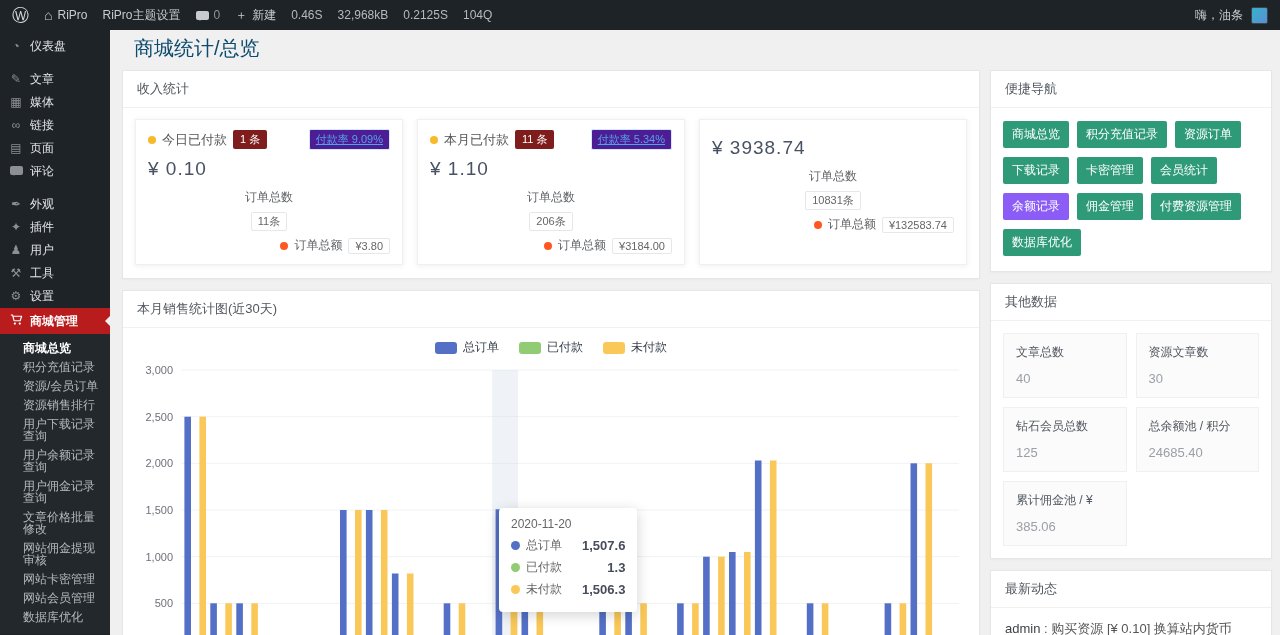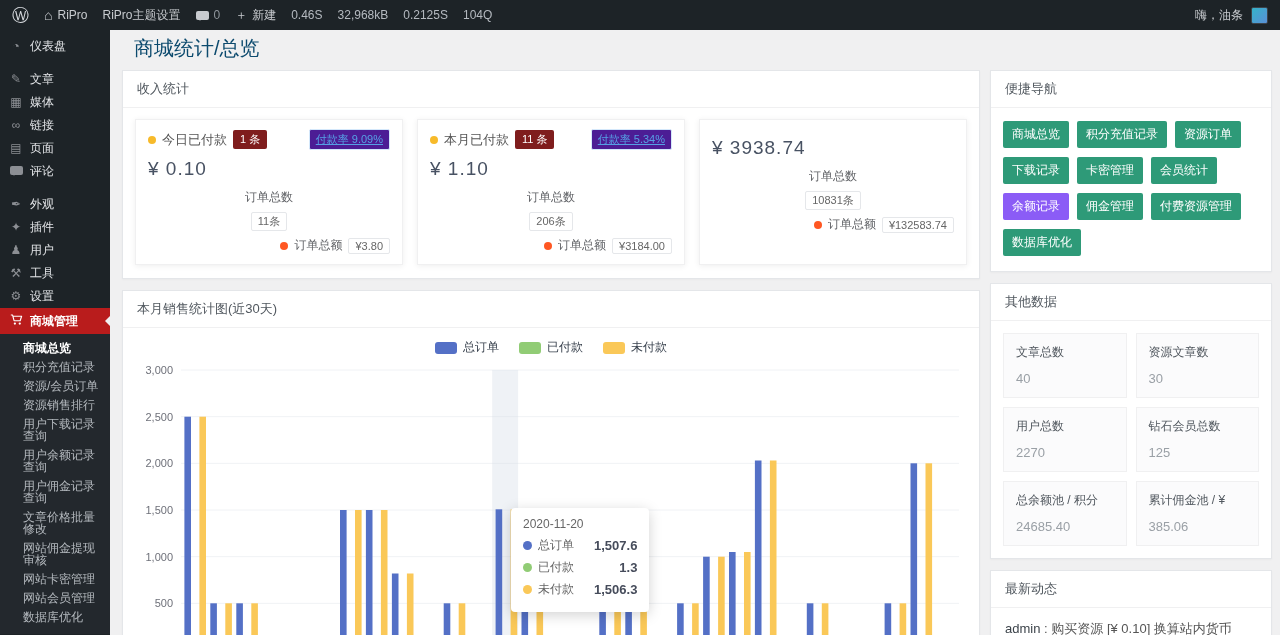--- a/index.html
+++ b/index.html
@@ -67,21 +67,21 @@
   .sc-amount { font-size:19px; color:#485263; font-weight:500; margin:8px 0 9px; letter-spacing:1px; }
   .sc-bottom { display:flex; align-items:center; gap:6px; font-size:12px; color:#606266;flex-direction:column; }
   .sc-chip { border:1px solid #e5e7ea; padding:1px 6px; font-size:11px; color:#666; border-radius:2px; background:#fff; }
   .sc-right { margin-left:auto; display:flex; align-items:center; gap:6px; }
 
   
   .legend { display:flex; justify-content:center; gap:20px; padding:11px 0 2px; align-items:center; }
   .lg-item { display:flex; gap:6px; align-items:center; font-size:12px; color:#39424e; cursor:pointer; }
   .lg-marker { width:22px; height:12px; border-radius:3px; display:inline-block; }
   .chart-wrap { position:relative; padding:2px 12px 6px; }
-  .chart-tooltip { position:absolute; left:388px; top:150px; background:#fff; border-radius:4px;
+  .chart-tooltip { position:absolute; left:376px; top:150px; background:#fff; border-radius:4px;
     box-shadow:0 3px 14px rgba(0,0,0,.18); padding:9px 12px; min-width:122px; pointer-events:none; z-index:3; }
   .tt-date { font-size:12px; color:#666; margin-bottom:6px; }
   .tt-row { display:flex; align-items:center; gap:6px; margin:5px 0; font-size:12px; color:#666; }
   .tt-dot { width:9px; height:9px; border-radius:50%; flex:none; }
   .tt-val { margin-left:auto; font-weight:700; color:#464c5b; font-size:13px; padding-left:14px; }
 
   
   .qn-body { display:flex; flex-wrap:wrap; gap:9px 8px; padding:13px 12px 15px; }
   .qn-btn { background:#2e9a78; color:#fff; font-size:12px; padding:5px 9px; border-radius:2px;
     cursor:pointer; white-space:nowrap; }
@@ -437,24 +437,20 @@
         <div class="od-body" id="od-body">
             <div class="od-box">
               <div class="od-label">文章总数</div>
               <div class="od-value">40</div>
             </div>
             <div class="od-box">
               <div class="od-label">资源文章数</div>
               <div class="od-value">30</div>
             </div>
             <div class="od-box">
-              <div class="od-label">用户总数</div>
-              <div class="od-value">2270</div>
-            </div>
-            <div class="od-box">
               <div class="od-label">钻石会员总数</div>
               <div class="od-value">125</div>
             </div>
             <div class="od-box">
               <div class="od-label">总余额池 / 积分</div>
               <div class="od-value">24685.40</div>
             </div>
             <div class="od-box">
               <div class="od-label">累计佣金池 / ¥</div>
               <div class="od-value">385.06</div>

